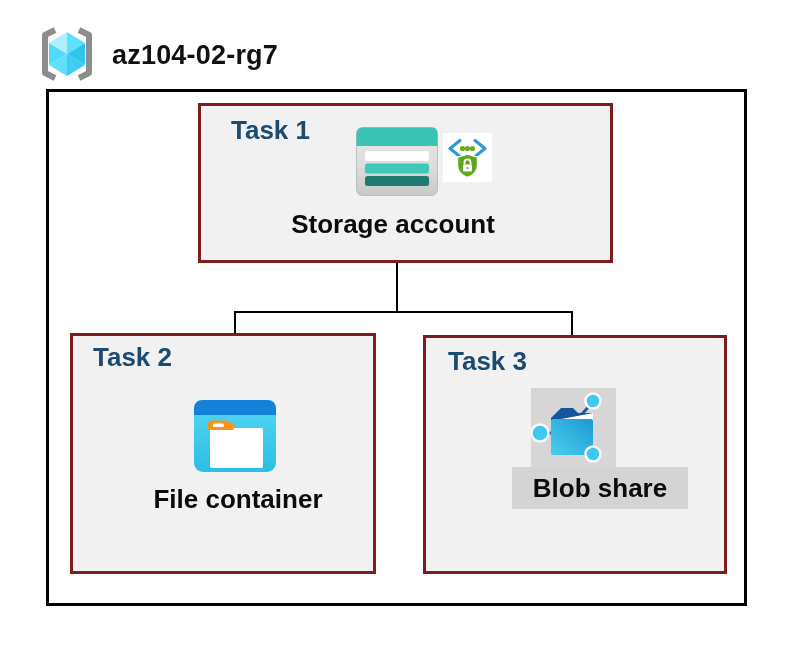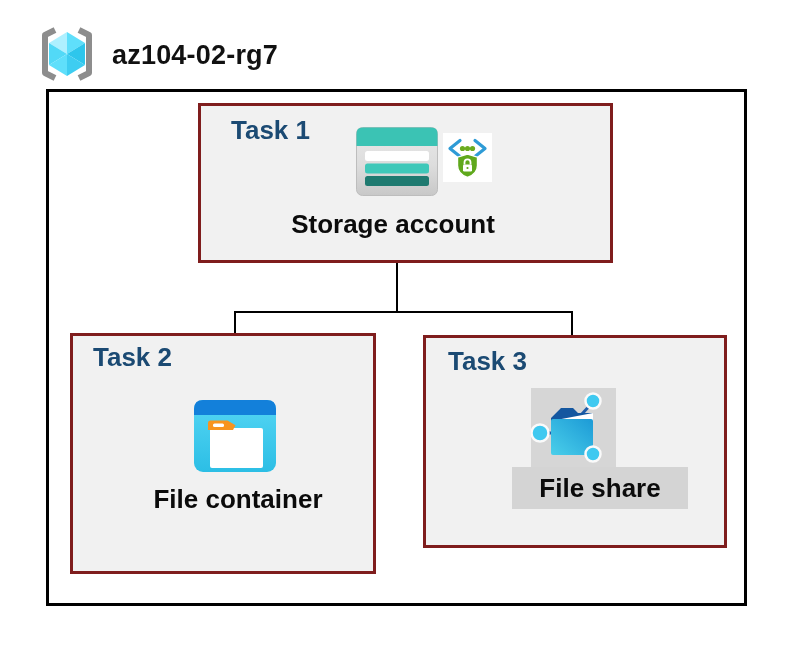--- a/index.html
+++ b/index.html
@@ -14,21 +14,21 @@
   }
   .outer-box{
     position:absolute;left:46px;top:89px;width:701px;height:517px;
     border:3px solid #000000;background:#ffffff;box-sizing:border-box;
   }
   .task-box{
     position:absolute;border:3px solid #7f1d1d;background:#F1F1F1;box-sizing:border-box;
   }
   .task1{left:198px;top:103px;width:415px;height:160px;}
   .task2{left:70px;top:333px;width:306px;height:241px;}
-  .task3{left:423px;top:335px;width:304px;height:213px;text-align:center;}
+  .task3{left:423px;top:335px;width:304px;height:239px;text-align:center;}
   .task-label{
     position:absolute;font-size:26px;font-weight:bold;color:#1B4A73;
   }
   .entity-label{
     position:absolute;font-size:26px;font-weight:bold;color:#0b0b0b;text-align:center;
   }
   .connector{position:absolute;background:#000000;}
   .gray-panel{position:absolute;background:#D6D6D6;}
   .fs-band{
     position:absolute;left:512px;top:467px;width:176px;height:42px;background:#D4D4D4;
@@ -132,16 +132,16 @@
       <line x1="62" y1="65" x2="50" y2="54" stroke="#1E5CA8" stroke-width="3"></line>
       <path d="M20 30 l10 -10 h12 l5 5 h15 v9 H20 z" fill="#1457A0"></path>
       <polygon points="20,33 62,25 62,33 20,37" fill="#FFFFFF"></polygon>
       <rect x="20" y="31" width="42" height="36" rx="2" fill="url(#fsBody)"></rect>
       <circle cx="62" cy="13" r="7.5" fill="#3FC9F0" stroke="#FAFAFA" stroke-width="2.5"></circle>
       <circle cx="9" cy="45" r="8.5" fill="#3FC9F0" stroke="#FAFAFA" stroke-width="2.5"></circle>
       <circle cx="62" cy="66" r="7.5" fill="#3FC9F0" stroke="#FAFAFA" stroke-width="2.5"></circle>
     </svg>
   </div>
   <div class="fs-band">
-    <div class="entity-label">File share</div>
+    <div class="entity-label">Blob share</div>
   </div>
 
 </div>
 
 </body></html>

